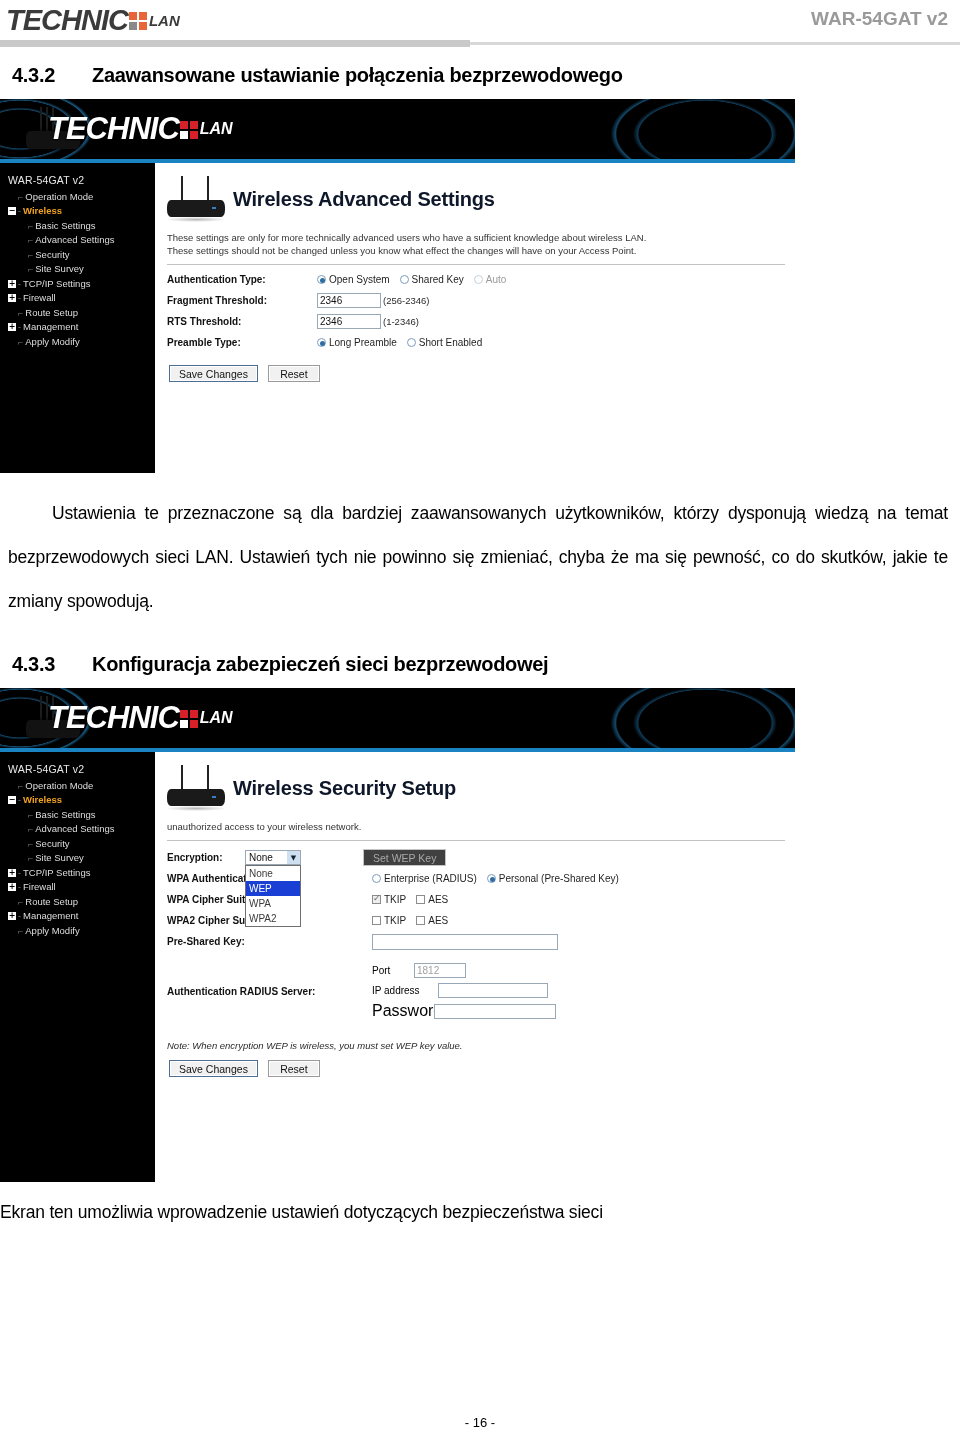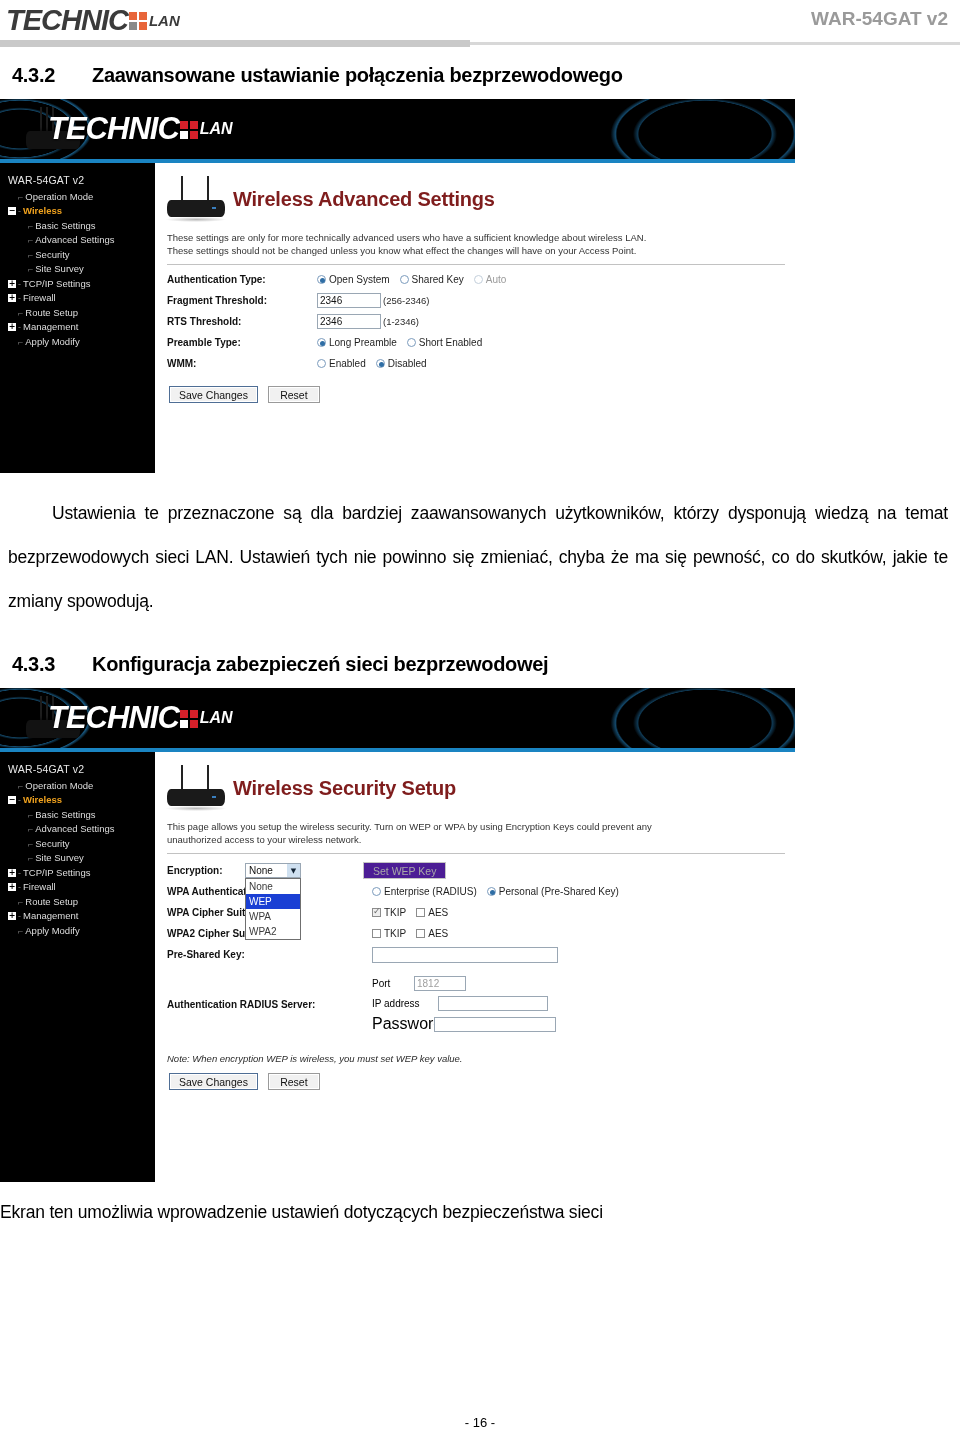--- a/index.html
+++ b/index.html
@@ -111,21 +111,21 @@
   }
   .ui-head .dev .body:after {
     content:""; position:absolute; right:9px; top:7px; width:4px; height:2px; background:#3a7fbf;
   }
   .ui-head .dev .shadow {
     position:absolute; left:2px; top:41px; width:62px; height:5px;
     background:radial-gradient(ellipse at center, rgba(0,0,0,.28), rgba(0,0,0,0) 70%);
   }
   .ui-head .dev .ant { position:absolute; top:0px; width:2px; height:26px; background:#222; }
   .ui-head .ui-title {
-    font-size:20px; font-weight:bold; color:#7f1d1d;
+    font-size:20px; font-weight:bold; color:#0f172a;
     font-family:"Liberation Sans", sans-serif; letter-spacing:-.2px;
   }
 
   .ui-desc {
     font-size:9.5px; line-height:13px; color:#333; padding:6px 0 0 12px;
     font-family:"Liberation Sans", sans-serif;
   }
   .ui-hr { height:1px; background:#c2c2c2; margin:7px 10px 6px 12px; }
 
   .frm { padding:0 0 0 12px; font-size:10px; font-family:"Liberation Sans", sans-serif; }
@@ -159,21 +159,21 @@
   .hint { font-size:9.5px; color:#2a2a2a; margin-left:2px; }
 
   .btnrow { display:flex; gap:10px; padding:10px 0 0 14px; }
   .btn {
     border:1px solid #9a9a9a; background:#f1f1f1; font-size:10.5px; height:17px;
     min-width:52px; display:flex; align-items:center; justify-content:center;
     padding:0 9px; color:#111; box-shadow:inset 0 0 0 1px #fff;
     font-family:"Liberation Sans", sans-serif;
   }
   .btn.primary { border:1px solid #4f6e95; }
-  .btn.disabled { color:#a8a8a8; border-color:#c4c4c4; background:#4c1d95; box-shadow:none; }
+  .btn.disabled { color:#a8a8a8; border-color:#c4c4c4; background:#404040; box-shadow:none; }
 
   
   .selwrap { position:relative; display:inline-block; }
   .sel {
     border:1px solid #9aa7b4; background:#fff; height:15px; width:56px;
     display:flex; align-items:center; font-size:10px; padding-left:3px; color:#111;
   }
   .sel .arrow {
     position:absolute; right:1px; top:1px; width:13px; height:13px;
     background:#cfe0f0; display:flex; align-items:center; justify-content:center;
@@ -367,33 +367,20 @@
                 <i class="radio on"></i>
                 <span>Long Preamble</span>
               </span>
             <span class="opt">
                 <i class="radio"></i>
                 <span>Short Enabled</span>
               </span>
           </div>
         </div>
 
-        <div class="frm-row">
-          <div class="frm-lbl" style="width:150px;">WMM:</div>
-          <div class="frm-ctl">
-            <span class="opt">
-                <i class="radio"></i>
-                <span>Enabled</span>
-              </span>
-            <span class="opt">
-                <i class="radio on"></i>
-                <span>Disabled</span>
-              </span>
-          </div>
-        </div>
       </div>
 
       <div class="btnrow">
         <div class="btn primary">Save Changes</div>
         <div class="btn">Reset</div>
       </div>
     </div>
   </div>
 </div>
 
@@ -486,21 +473,20 @@
         <div class="dev">
           <div class="ant" style="left:18px;"></div>
             <div class="ant" style="left:44px;"></div>
           <div class="body"></div>
             <div class="shadow"></div>
         </div>
         <div class="ui-title">Wireless Security Setup</div>
       </div>
 
       <div class="ui-desc">
-        <div>This page allows you setup the wireless security. Turn on WEP or WPA by using Encryption Keys could prevent any</div>
         <div>unauthorized access to your wireless network.</div>
       </div>
       <div class="ui-hr"></div>
 
       <div class="frm" style="position:relative;margin-top:8px;">
         <div class="frm-row">
           <div class="frm-lbl" style="width:78px;">Encryption:</div>
           <div class="selwrap">
             <div class="sel">
               <span>None</span>

